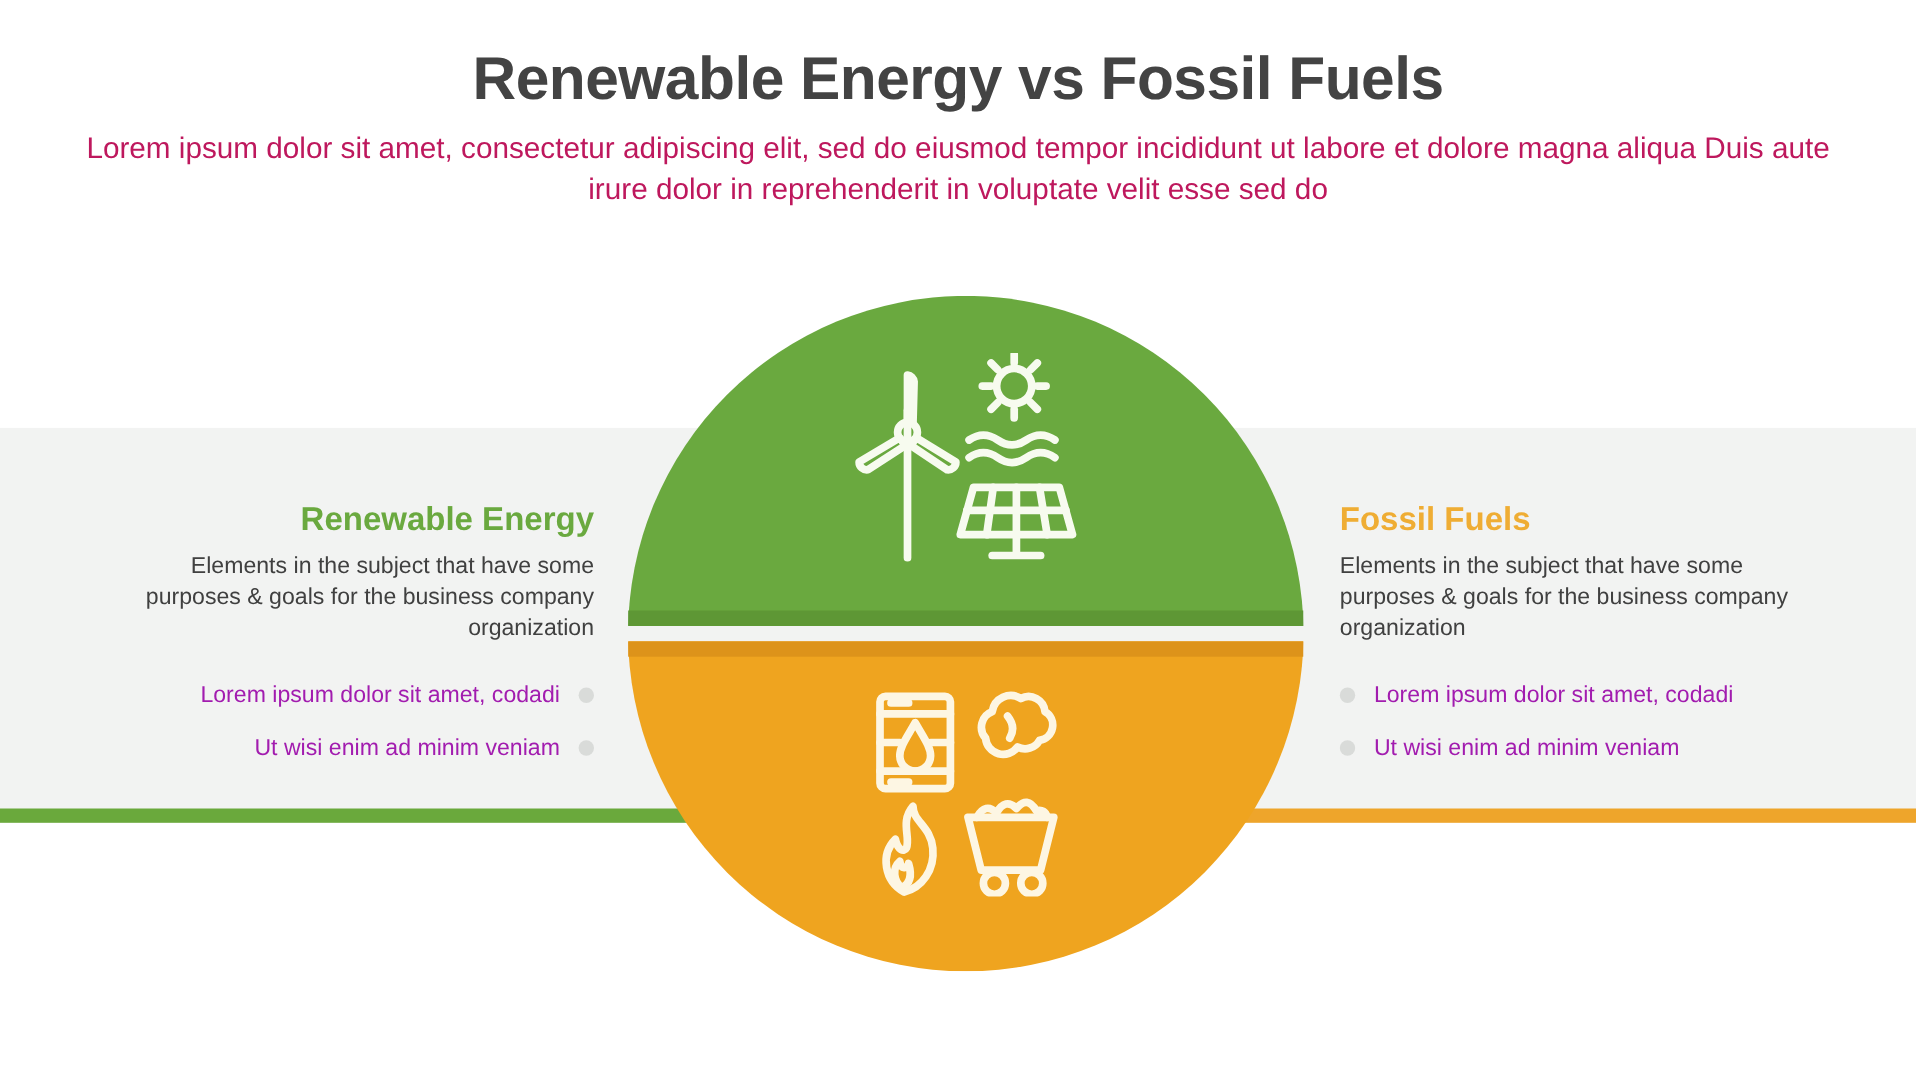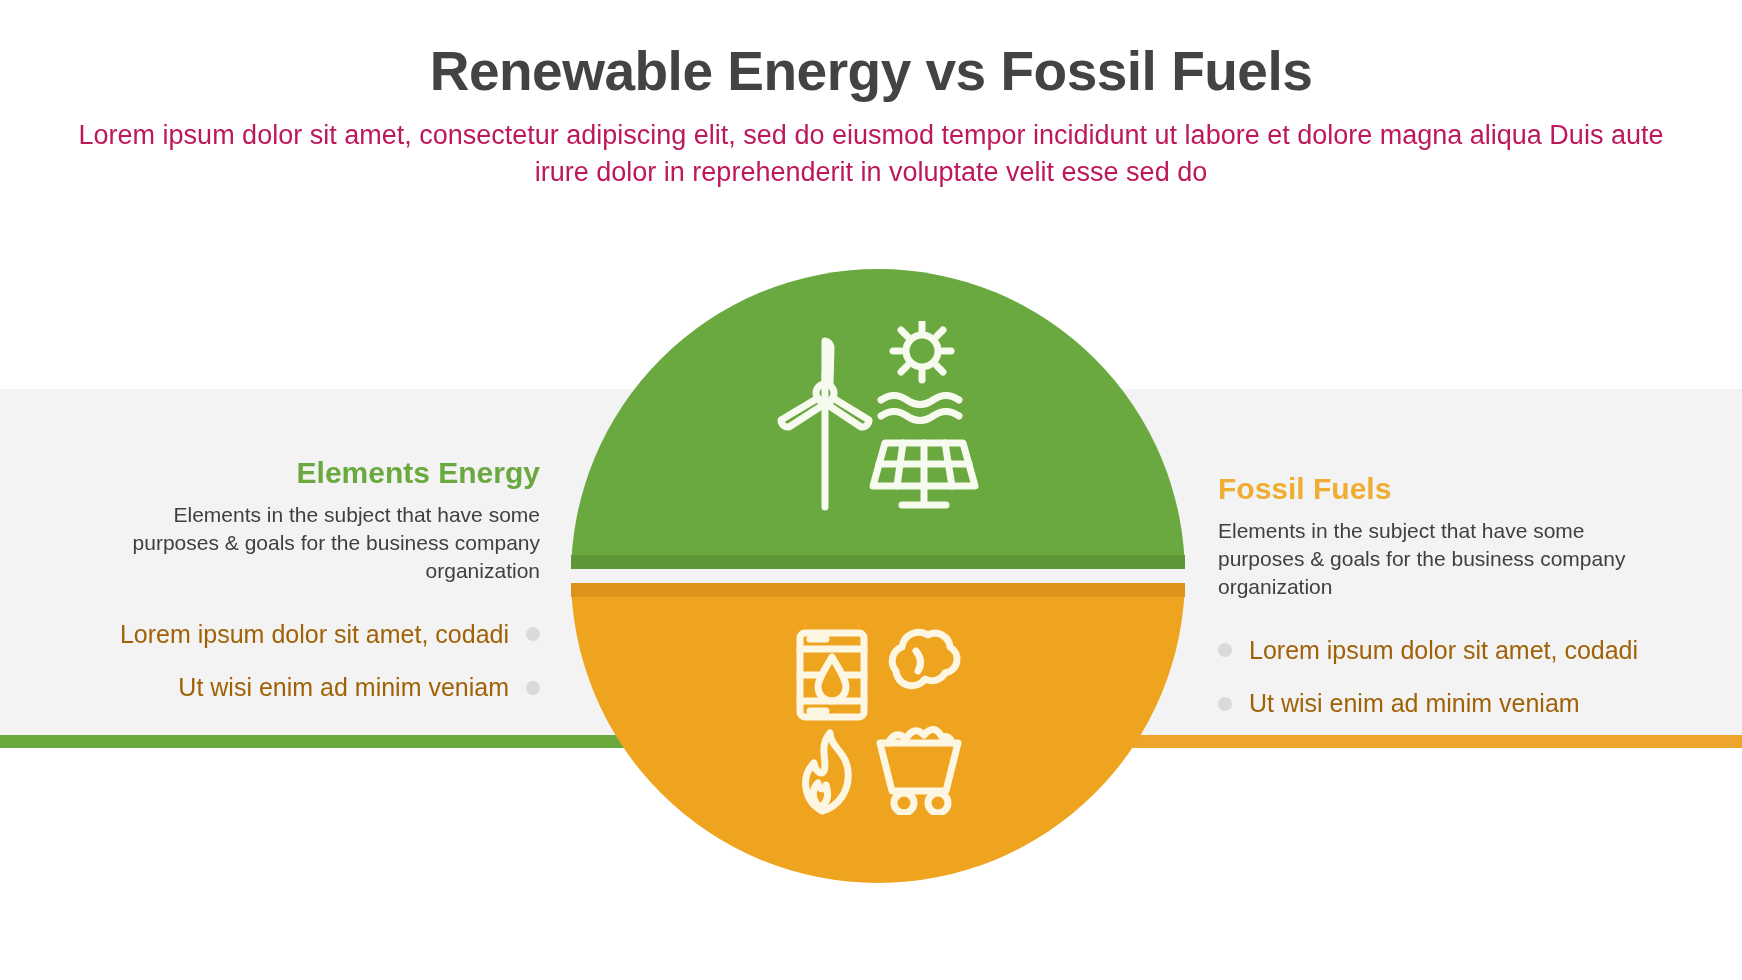--- a/index.html
+++ b/index.html
@@ -141,40 +141,40 @@
     left: 1218px;
     text-align: left;
   }
   .panel-heading {
     margin: 0;
     font-size: 30px;
     font-weight: bold;
     line-height: 1.2;
   }
   #heading-left  { color: #6aa93f; }
-  #heading-right { color: #efad34; margin-top: 16px; }
+  #heading-right { color: #efad34; }
   .panel-desc {
     margin: 10px 0 0 0;
     font-size: 21px;
     line-height: 1.33;
     color: #404040;
     font-weight: 400;
   }
   .bullet-list {
     margin: 34px 0 0 0;
     padding: 0;
     list-style: none;
   }
   .bullet-item {
     display: flex;
     align-items: center;
     gap: 17px;
     margin-bottom: 22px;
-    font-size: 25px;
-    color: #a16207;
+    font-size: 21px;
+    color: #a21caf;
     line-height: 1.25;
   }
   #panel-left .bullet-item  { justify-content: flex-end; }
   #panel-right .bullet-item { justify-content: flex-start; }
   .bullet-dot {
     flex: 0 0 auto;
     width: 14px;
     height: 14px;
     border-radius: 50%;
     background: #d9dbd9;
@@ -261,21 +261,21 @@
         <path d="M100 118 q8 -14 18 -4 q8 -14 18 -4 q10 -12 18 2 q8 -2 10 6"></path>
         <circle cx="116" cy="178" r="10"></circle>
         <circle cx="150" cy="178" r="10"></circle>
       </svg>
     </div>
   </div>
 
 </div>
 
 <div id="panel-left" class="side-panel">
-  <h2 id="heading-left" class="panel-heading">Elements Energy</h2>
+  <h2 id="heading-left" class="panel-heading">Renewable Energy</h2>
   <p class="panel-desc">Elements in the subject that have some purposes &amp; goals  for the  business company organization</p>
   <ul class="bullet-list">
     <li class="bullet-item">
       <span class="bullet-text">Lorem ipsum dolor sit amet, codadi</span>
       <span class="bullet-dot"></span>
     </li>
     <li class="bullet-item">
       <span class="bullet-text">Ut wisi enim ad minim veniam</span>
       <span class="bullet-dot"></span>
     </li>

